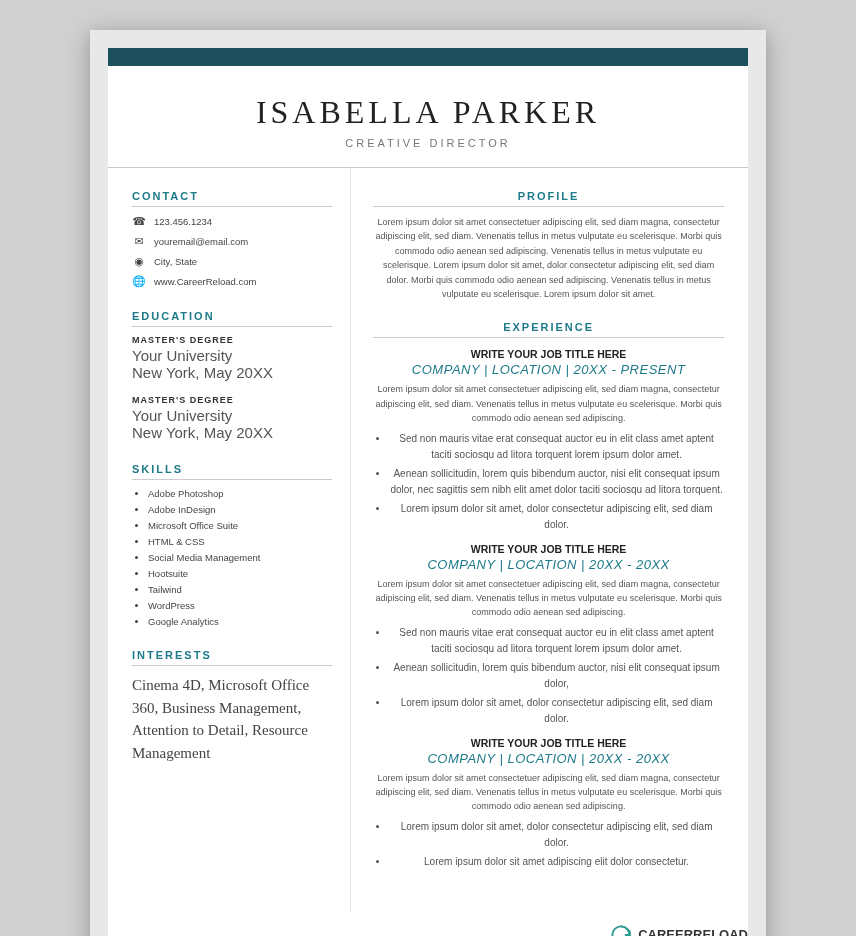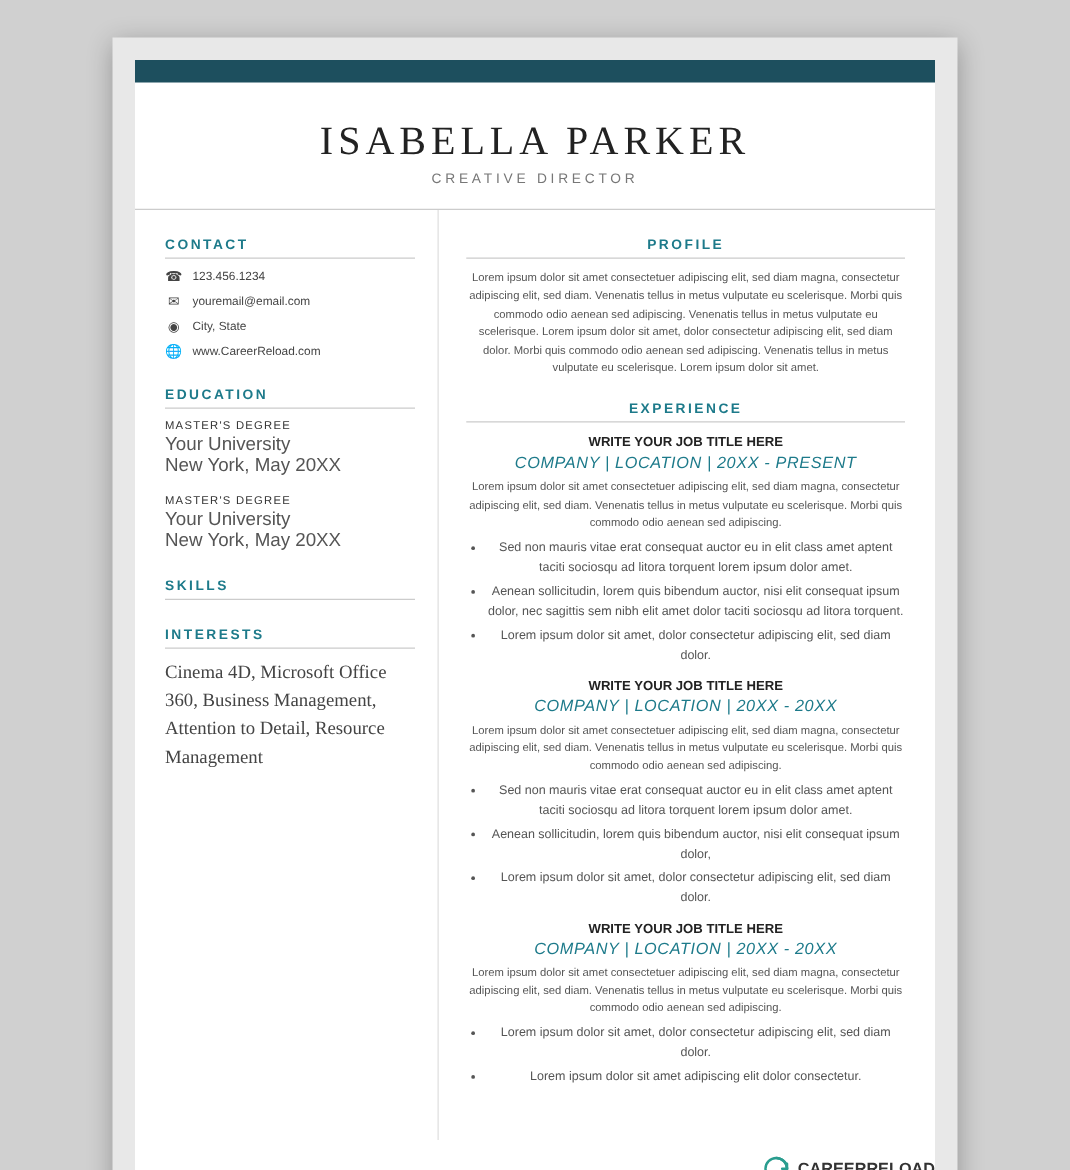--- a/index.html
+++ b/index.html
@@ -93,21 +93,21 @@
       font-size: 11px;
       min-width: 14px;
       text-align: center;
     }
     .edu-entry {
       margin-bottom: 14px;
     }
     .edu-degree {
       font-family: Arial, sans-serif;
       font-size: 9px;
-      font-weight: normal;
+      font-weight: bold;
       letter-spacing: 1px;
       color: #333;
       text-transform: uppercase;
       margin-bottom: 2px;
     }
     .edu-school, .edu-location {
       font-family: Arial, sans-serif;
       font-size: 15px;
       color: #555;
     }
@@ -235,20 +235,31 @@
           </div>
           <div class="edu-entry">
             <div class="edu-degree">MASTER'S DEGREE</div>
             <div class="edu-school">Your University</div>
             <div class="edu-location">New York, May 20XX</div>
           </div>
         </div>
 
         <div class="left-section">
           <div class="section-heading">SKILLS</div>
+          <ul class="skills-list">
+            <li>Adobe Photoshop</li>
+            <li>Adobe InDesign</li>
+            <li>Microsoft Office Suite</li>
+            <li>HTML &amp; CSS</li>
+            <li>Social Media Management</li>
+            <li>Hootsuite</li>
+            <li>Tailwind</li>
+            <li>WordPress</li>
+            <li>Google Analytics</li>
+          </ul>
         </div>
 
         <div class="left-section">
           <div class="section-heading">INTERESTS</div>
           <div class="interests-text">Cinema 4D, Microsoft Office 360, Business Management, Attention to Detail, Resource Management</div>
         </div>
 
       </div>
 
       <div class="right-col">

